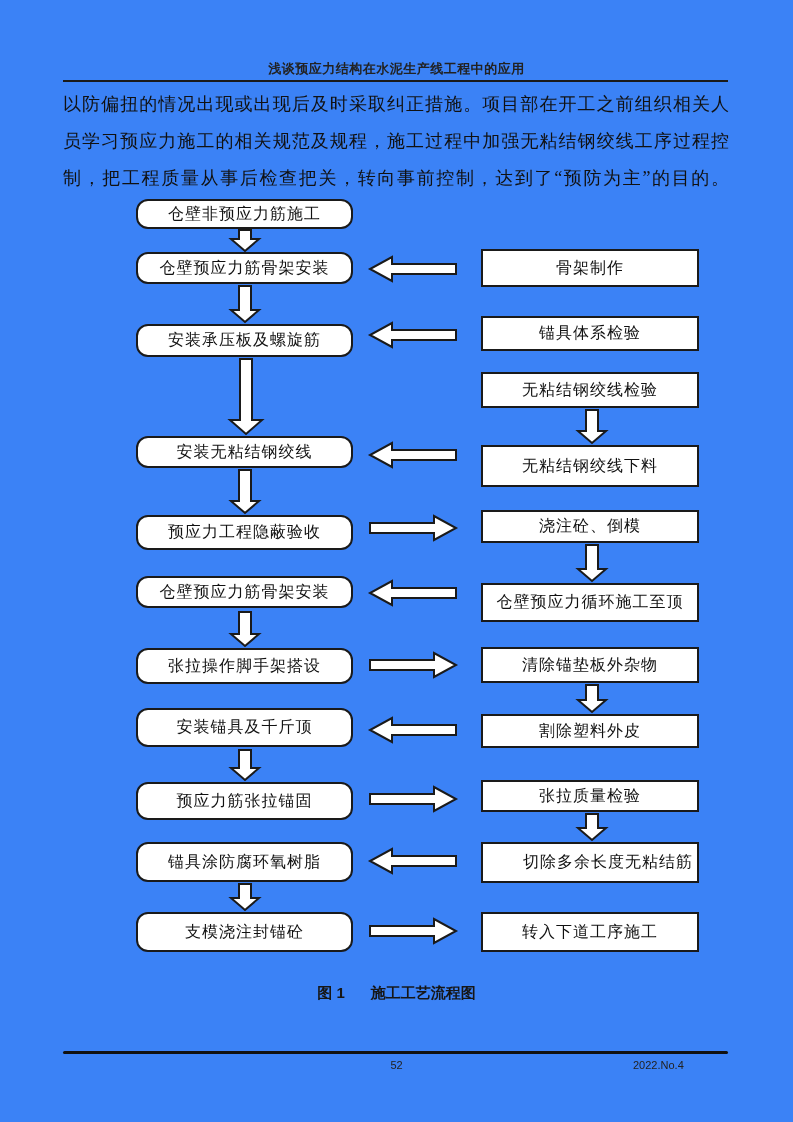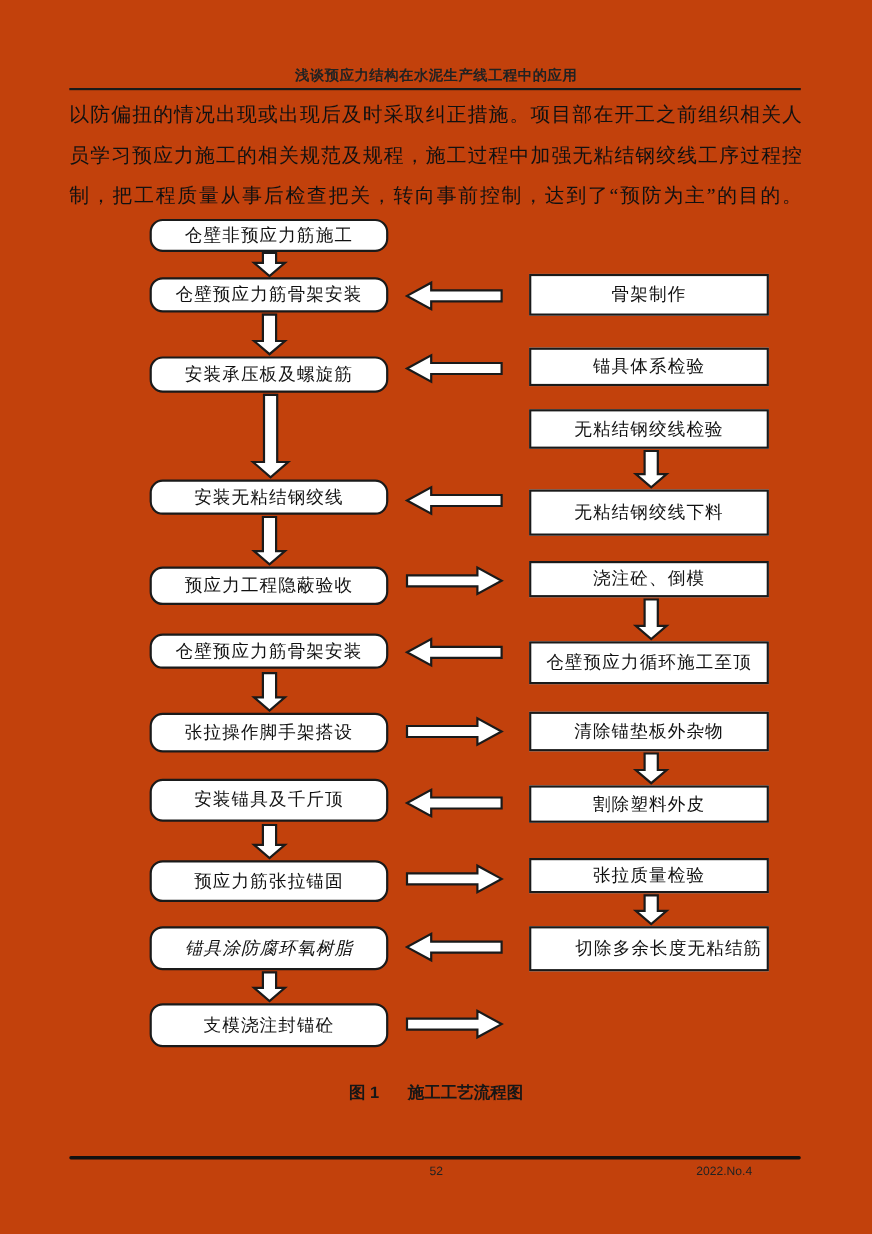--- a/index.html
+++ b/index.html
@@ -1,20 +1,20 @@
 <!DOCTYPE html>
 <html><head>
 <meta charset="utf-8">
 <style>
   html,body{margin:0;padding:0;background:#fff;}
   .page{
     position:relative;
     width:793px;height:1122px;
     margin:0 auto;
-    background:#c2410c;
+    background:#3b82f6;
     font-family:"Liberation Serif","DejaVu Serif",serif;
     color:#161616;
     overflow:hidden;
   }
   
   .header-title{
     position:absolute;left:0;top:60px;width:793px;
     text-align:center;font-size:13px;font-weight:600;
     letter-spacing:.5px;color:#222;
   }
@@ -114,33 +114,34 @@
 
   <div class="fc-box fc-left" style="top:199px;height:30px;">仓壁非预应力筋施工</div>
   <div class="fc-box fc-left" style="top:252px;height:32px;">仓壁预应力筋骨架安装</div>
   <div class="fc-box fc-left" style="top:324px;height:33px;">安装承压板及螺旋筋</div>
   <div class="fc-box fc-left" style="top:436px;height:32px;">安装无粘结钢绞线</div>
   <div class="fc-box fc-left" style="top:515px;height:35px;">预应力工程隐蔽验收</div>
   <div class="fc-box fc-left" style="top:576px;height:32px;">仓壁预应力筋骨架安装</div>
   <div class="fc-box fc-left" style="top:648px;height:36px;">张拉操作脚手架搭设</div>
   <div class="fc-box fc-left" style="top:708px;height:39px;">安装锚具及千斤顶</div>
   <div class="fc-box fc-left" style="top:782px;height:38px;">预应力筋张拉锚固</div>
-  <div class="fc-box fc-left" style="top:842px;height:40px;font-style:italic;">锚具涂防腐环氧树脂</div>
+  <div class="fc-box fc-left" style="top:842px;height:40px;">锚具涂防腐环氧树脂</div>
   <div class="fc-box fc-left" style="top:912px;height:40px;">支模浇注封锚砼</div>
 
   <div class="fc-box fc-right" style="top:249px;height:38px;">骨架制作</div>
   <div class="fc-box fc-right" style="top:316px;height:35px;">锚具体系检验</div>
   <div class="fc-box fc-right" style="top:372px;height:36px;">无粘结钢绞线检验</div>
   <div class="fc-box fc-right" style="top:445px;height:42px;">无粘结钢绞线下料</div>
   <div class="fc-box fc-right" style="top:510px;height:33px;">浇注砼、倒模</div>
   <div class="fc-box fc-right" style="top:583px;height:39px;">仓壁预应力循环施工至顶</div>
   <div class="fc-box fc-right" style="top:647px;height:36px;">清除锚垫板外杂物</div>
   <div class="fc-box fc-right" style="top:780px;height:32px;">张拉质量检验</div>
   <div class="fc-box fc-right" style="top:714px;height:34px;">割除塑料外皮</div>
   <div class="fc-box fc-right" style="top:842px;height:41px;padding-left:36px;">切除多余长度无粘结筋</div>
+  <div class="fc-box fc-right" style="top:912px;height:40px;">转入下道工序施工</div>
 
   <div class="caption">
     <span class="cap-label">图 1</span><span class="cap-title">施工工艺流程图</span>
   </div>
 
   <div class="footer-rule"></div>
   <div class="footer-page">52</div>
   <div class="footer-issue">2022.No.4</div>
 
 </div>

